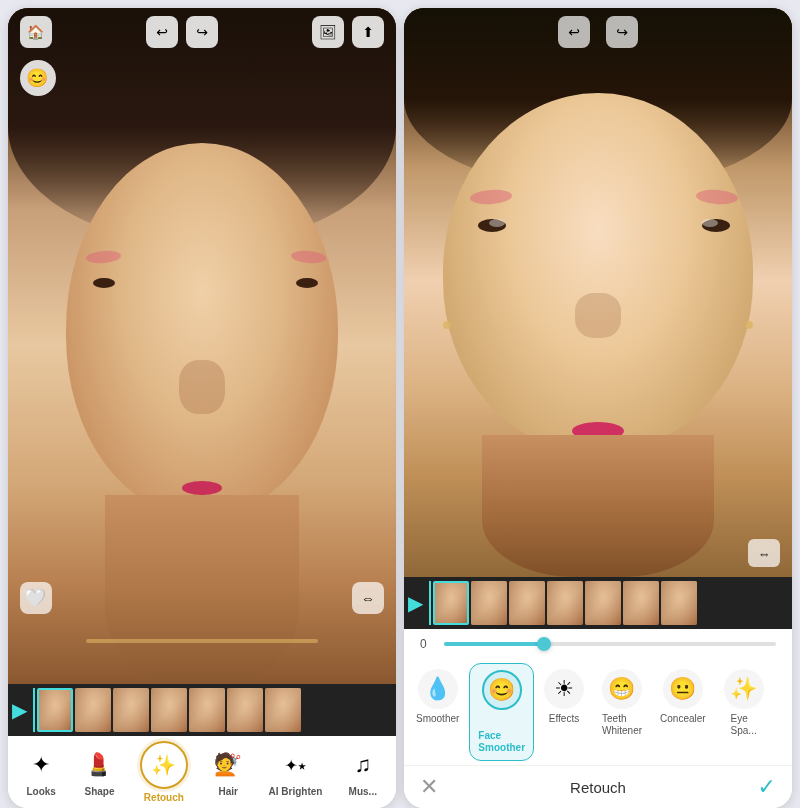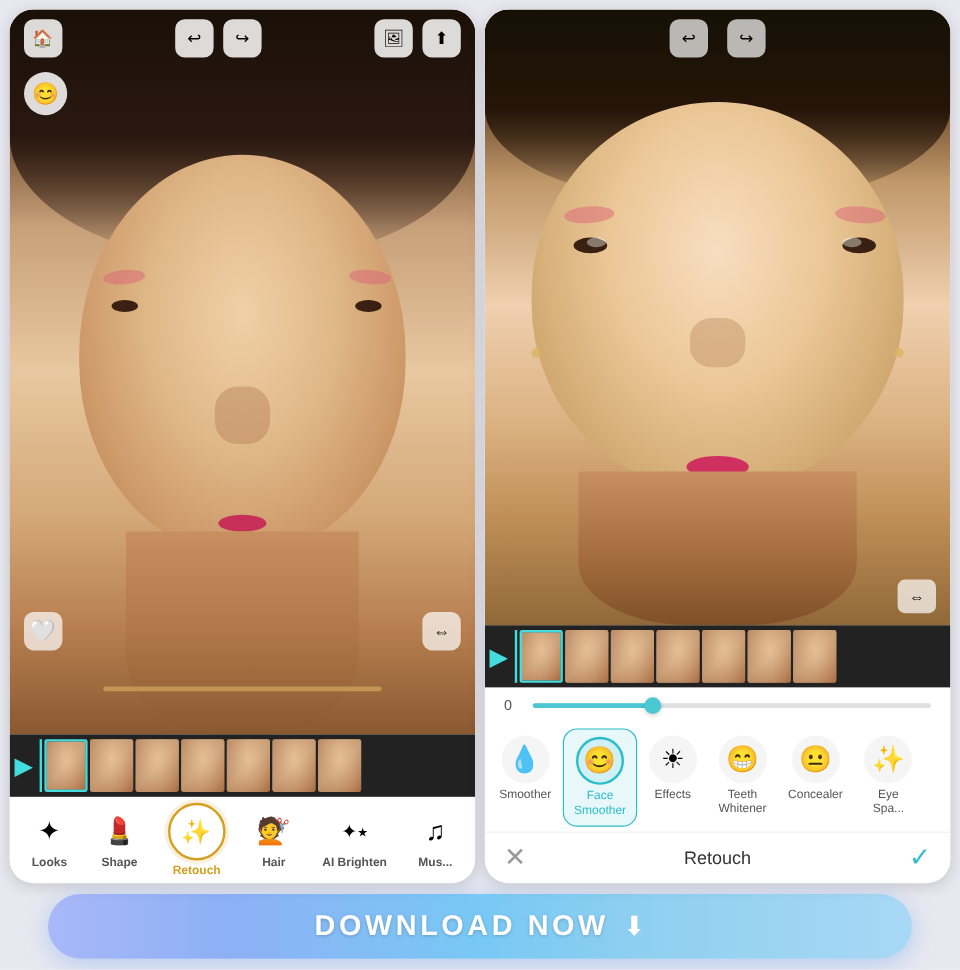--- a/index.html
+++ b/index.html
@@ -423,27 +423,27 @@
       background: #f5f5f5;
     }
 
     .tool-pill.selected .tool-pill-icon {
       background: #d0f0f5;
     }
 
     .tool-pill-label {
       font-size: 10px;
       color: #555;
-      text-align: center;
       line-height: 1.2;
     }
 
     .tool-pill.selected .tool-pill-label {
       color: #2bbdc8;
-      font-weight: 400;
+      font-weight: 700;
+      margin-top: 16px;
     }
 
     
     .action-bar {
       display: flex;
       align-items: center;
       justify-content: space-between;
       padding: 8px 16px;
       border-top: 1px solid #f0f0f0;
     }
@@ -725,20 +725,14 @@
         <div class="action-bar">
           <span class="action-cancel">✕</span>
           <span class="action-title">Retouch</span>
           <span class="action-confirm">✓</span>
         </div>
       </div>
     </div>
 
   </div>
 
-  <div class="download-bar">
-    <div class="download-btn">
-      <span class="download-text">DOWNLOAD NOW</span>
-      <span class="download-icon">⬇</span>
-    </div>
-  </div>
 
 </div>
 
 </body></html>

